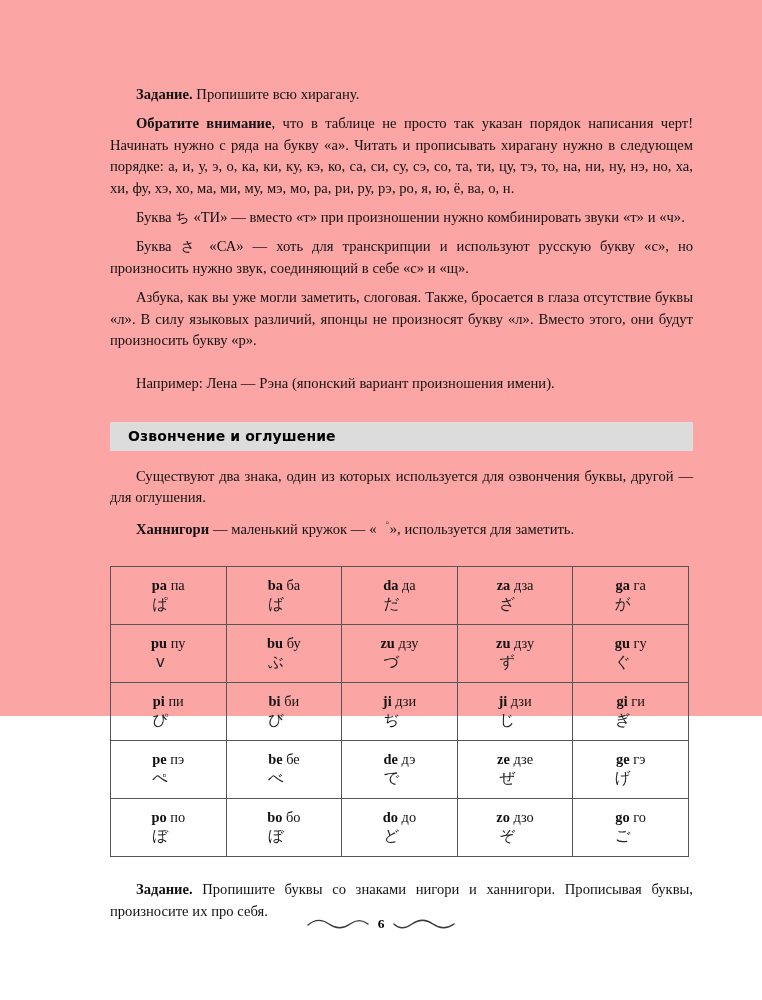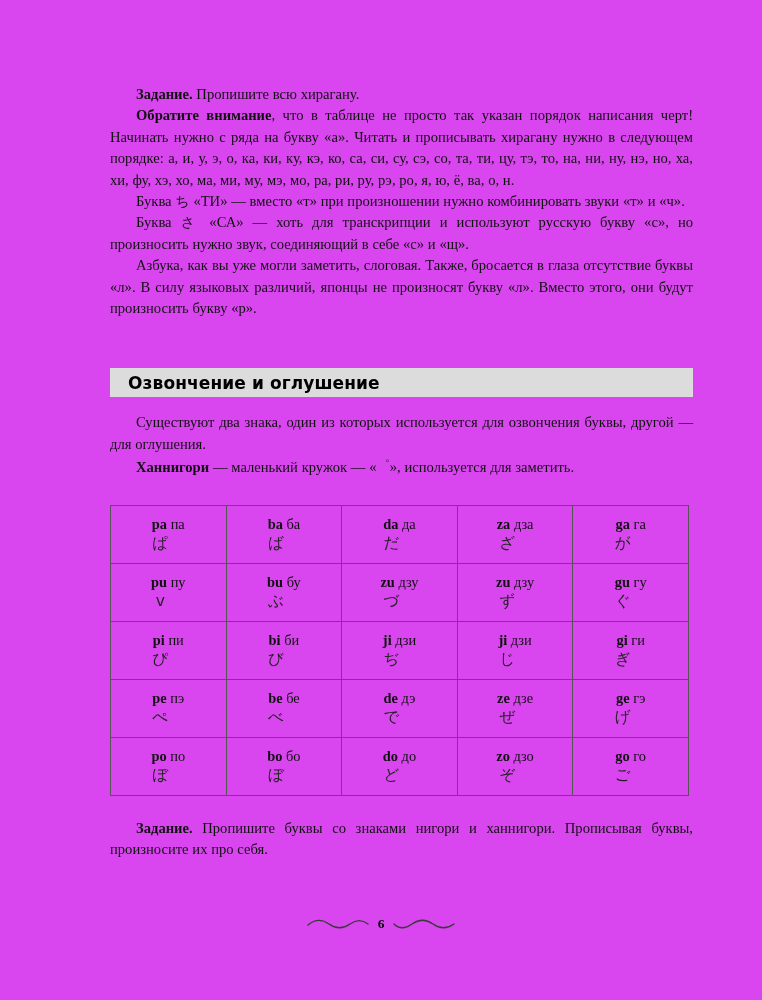--- a/index.html
+++ b/index.html
@@ -15,42 +15,42 @@
     font-family: "Liberation Serif", "DejaVu Serif", serif;
     color: #111111;
     overflow: hidden;
   }
 
   .page {
     position: absolute;
     left: 0;
     top: 0;
     width: 762px;
-    height: 1000px;
-    background: #d946ef;
+    height: 716px;
+    background: #fca5a5;
   }
 
   .content {
     position: absolute;
     left: 110px;
     top: 84px;
     width: 583px;
   }
 
   
   .para {
     font-size: 14.6px;
     line-height: 21.4px;
     text-align: justify;
     text-indent: 26px;
     margin: 0;
     hyphens: manual;
     word-spacing: 0.1px;
   }
-  .para + .para { margin-top: 0; }
+  .para + .para { margin-top: 8px; }
 
   .para b, .bold {
     font-weight: bold;
   }
 
   .spacer-sm { height: 15px; }
   .spacer-md { height: 22px; }
 
   .jp {
     font-family: "DejaVu Sans", "Liberation Sans", sans-serif;
@@ -68,21 +68,21 @@
     margin-top: 27px;
     background: #dcdcdc;
     height: 29px;
     width: 583px;
     display: flex;
     align-items: center;
   }
   .section-band .title {
     font-family: "DejaVu Sans", "Liberation Sans", sans-serif;
     font-weight: bold;
-    font-size: 17px;
+    font-size: 14px;
     letter-spacing: 0.1px;
     color: #000000;
     padding-left: 18px;
   }
 
   
   .kana-table {
     margin-top: 26px;
     width: 579px;
     border-collapse: collapse;
@@ -146,20 +146,21 @@
     <p class="para"><b>Обратите внимание</b><span>, что в таблице не просто так указан порядок написания черт! Начинать нужно с ряда на букву «а». Читать и прописывать хирагану нужно в следующем порядке: а, и, у, э, о, ка, ки, ку, кэ, ко, са, си, су, сэ, со, та, ти, цу, тэ, то, на, ни, ну, нэ, но, ха, хи, фу, хэ, хо, ма, ми, му, мэ, мо, ра, ри, ру, рэ, ро, я, ю, ё, ва, о, н.</span></p>
 
     <p class="para"><span>Буква </span><span class="jp">ち</span><span> «ТИ» — вместо «т» при произношении нужно комбинировать звуки «т» и «ч».</span></p>
 
     <p class="para"><span>Буква </span><span class="jp">さ</span><span> «СА» — хоть для транскрипции и используют русскую букву «с», но произносить нужно звук, соединяющий в себе «с» и «щ».</span></p>
 
     <p class="para">Азбука, как вы уже могли заметить, слоговая. Также, бросается в глаза отсутствие буквы «л». В силу языковых различий, японцы не произносят букву «л». Вместо этого, они будут произносить букву «р».</p>
 
     <div class="spacer-md"></div>
 
+    <p class="para">Например: Лена — Рэна (японский вариант произношения имени).</p>
 
     <div class="section-band">
       <span class="title">Озвончение и оглушение</span>
     </div>
 
     <div class="spacer-sm"></div>
 
     <p class="para">Существуют два знака, один из которых используется для озвончения буквы, другой — для оглушения.</p>
 
 

